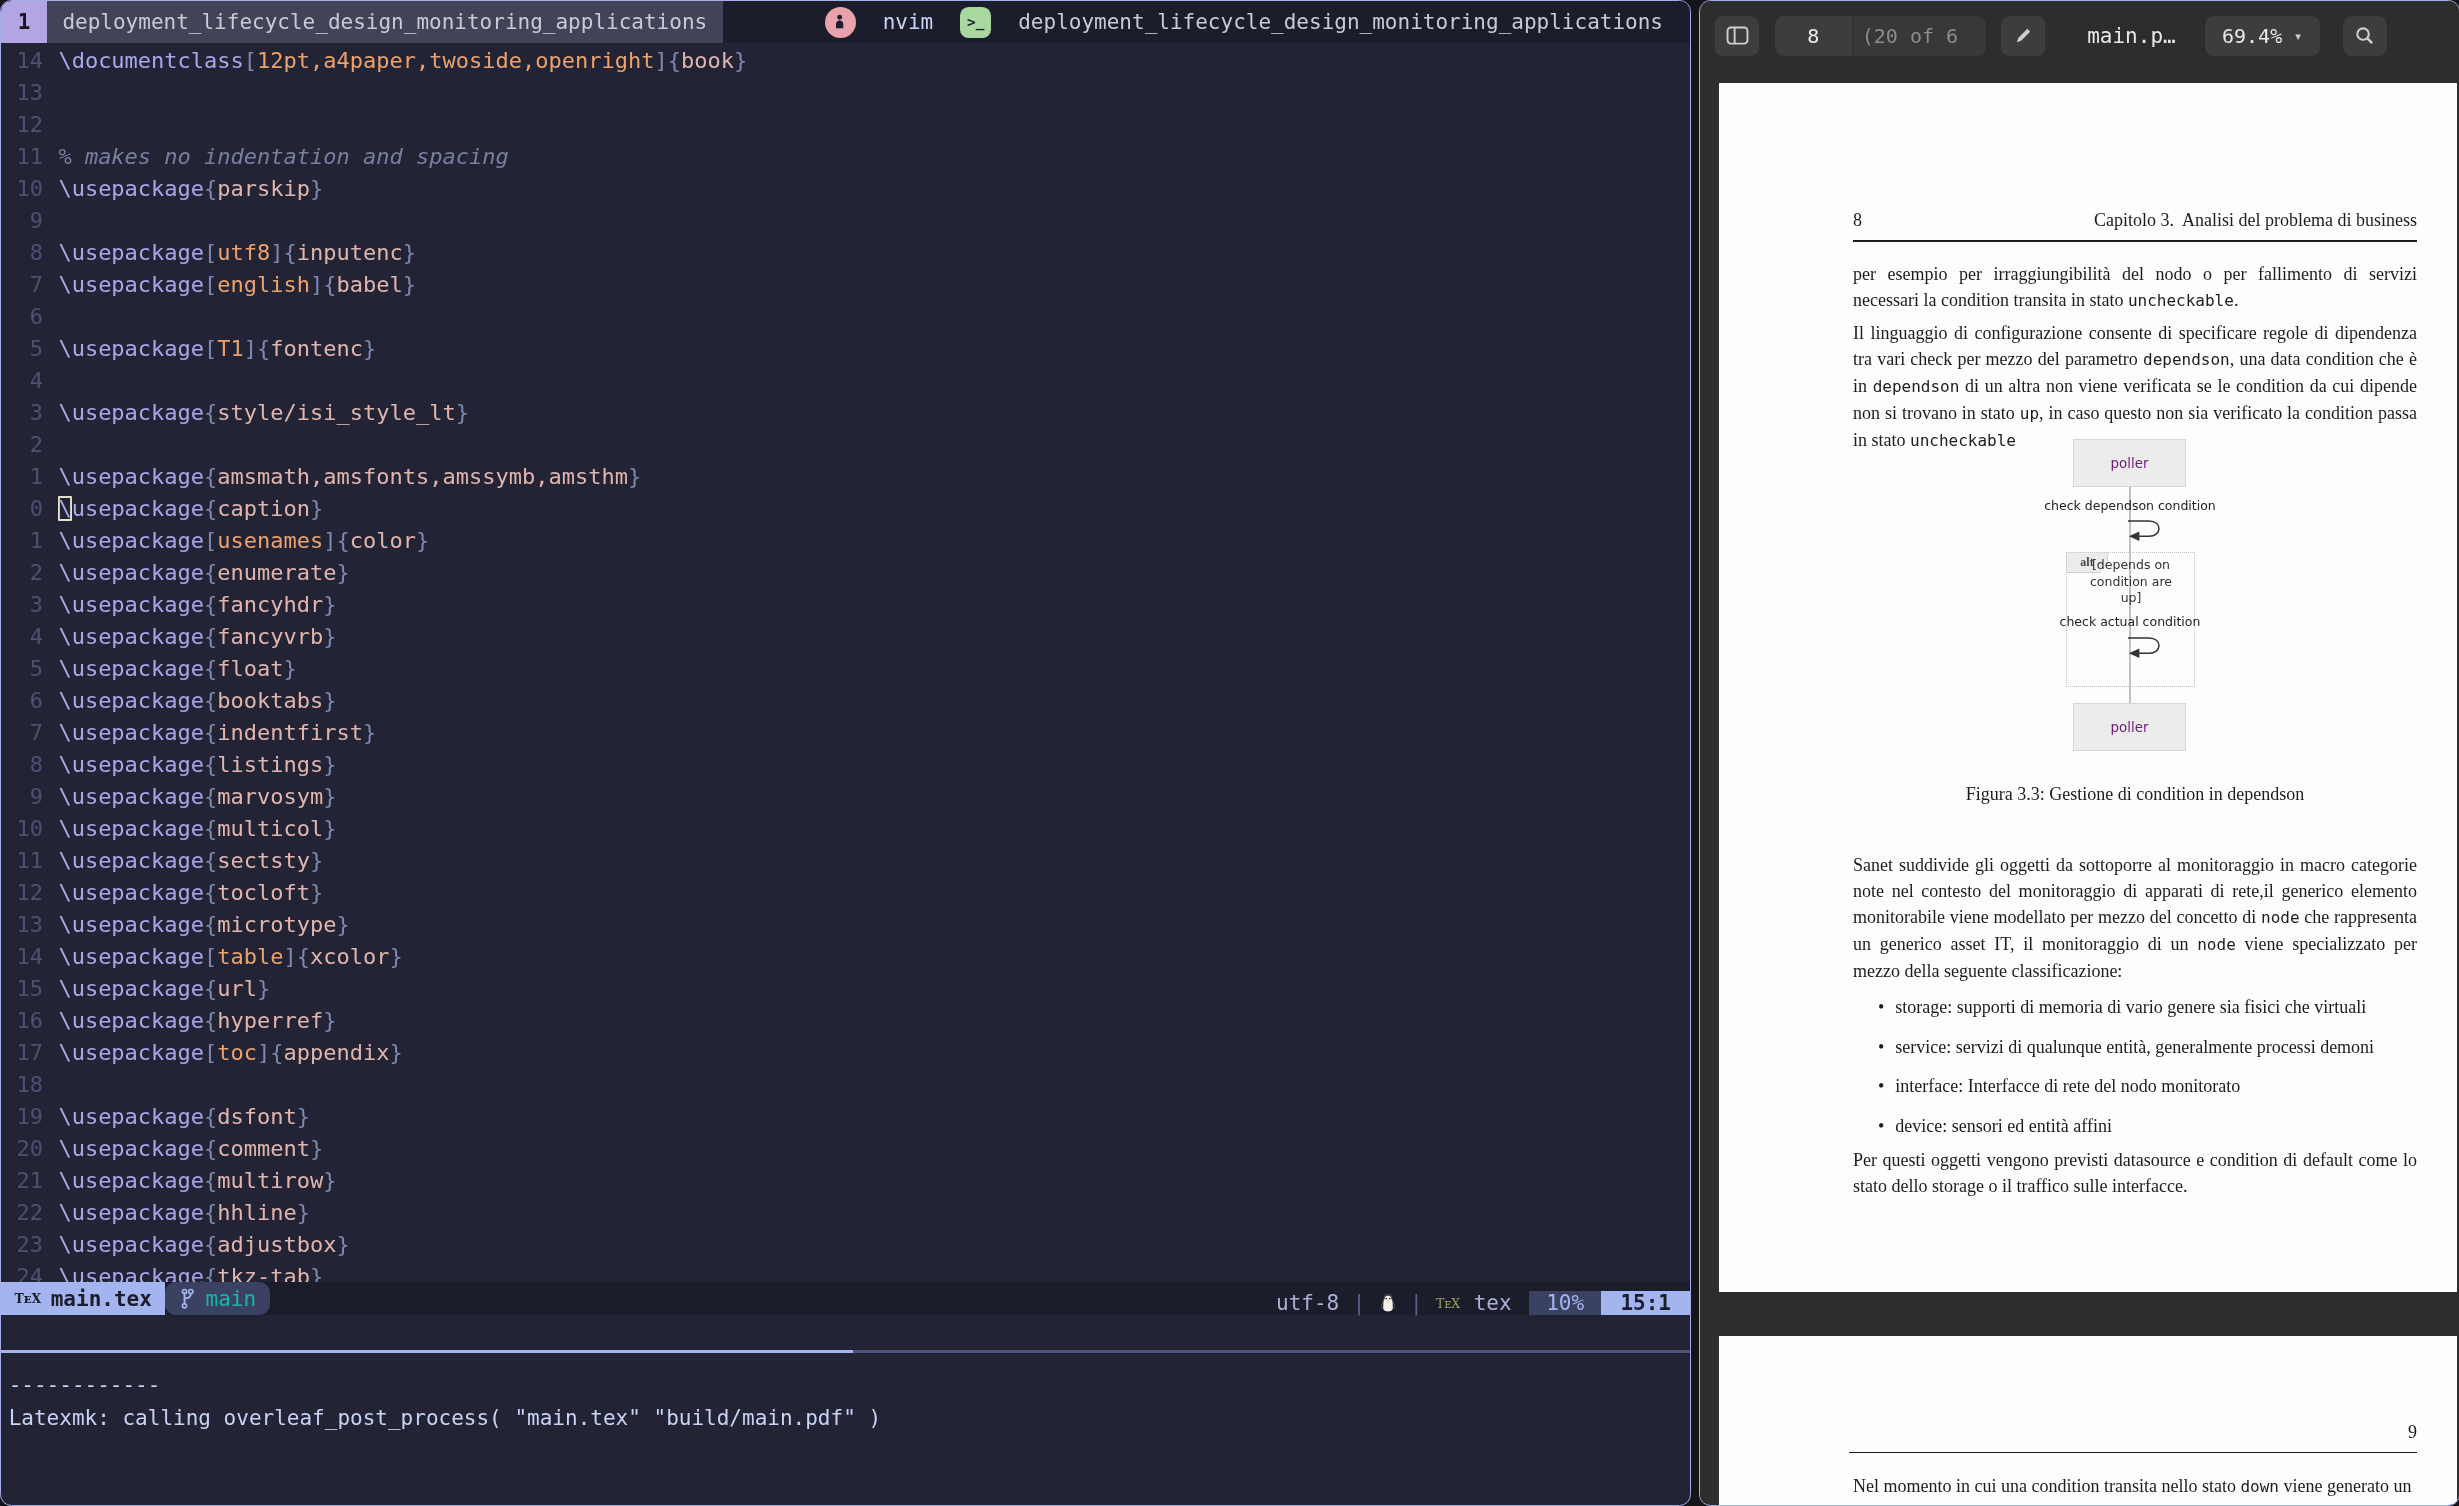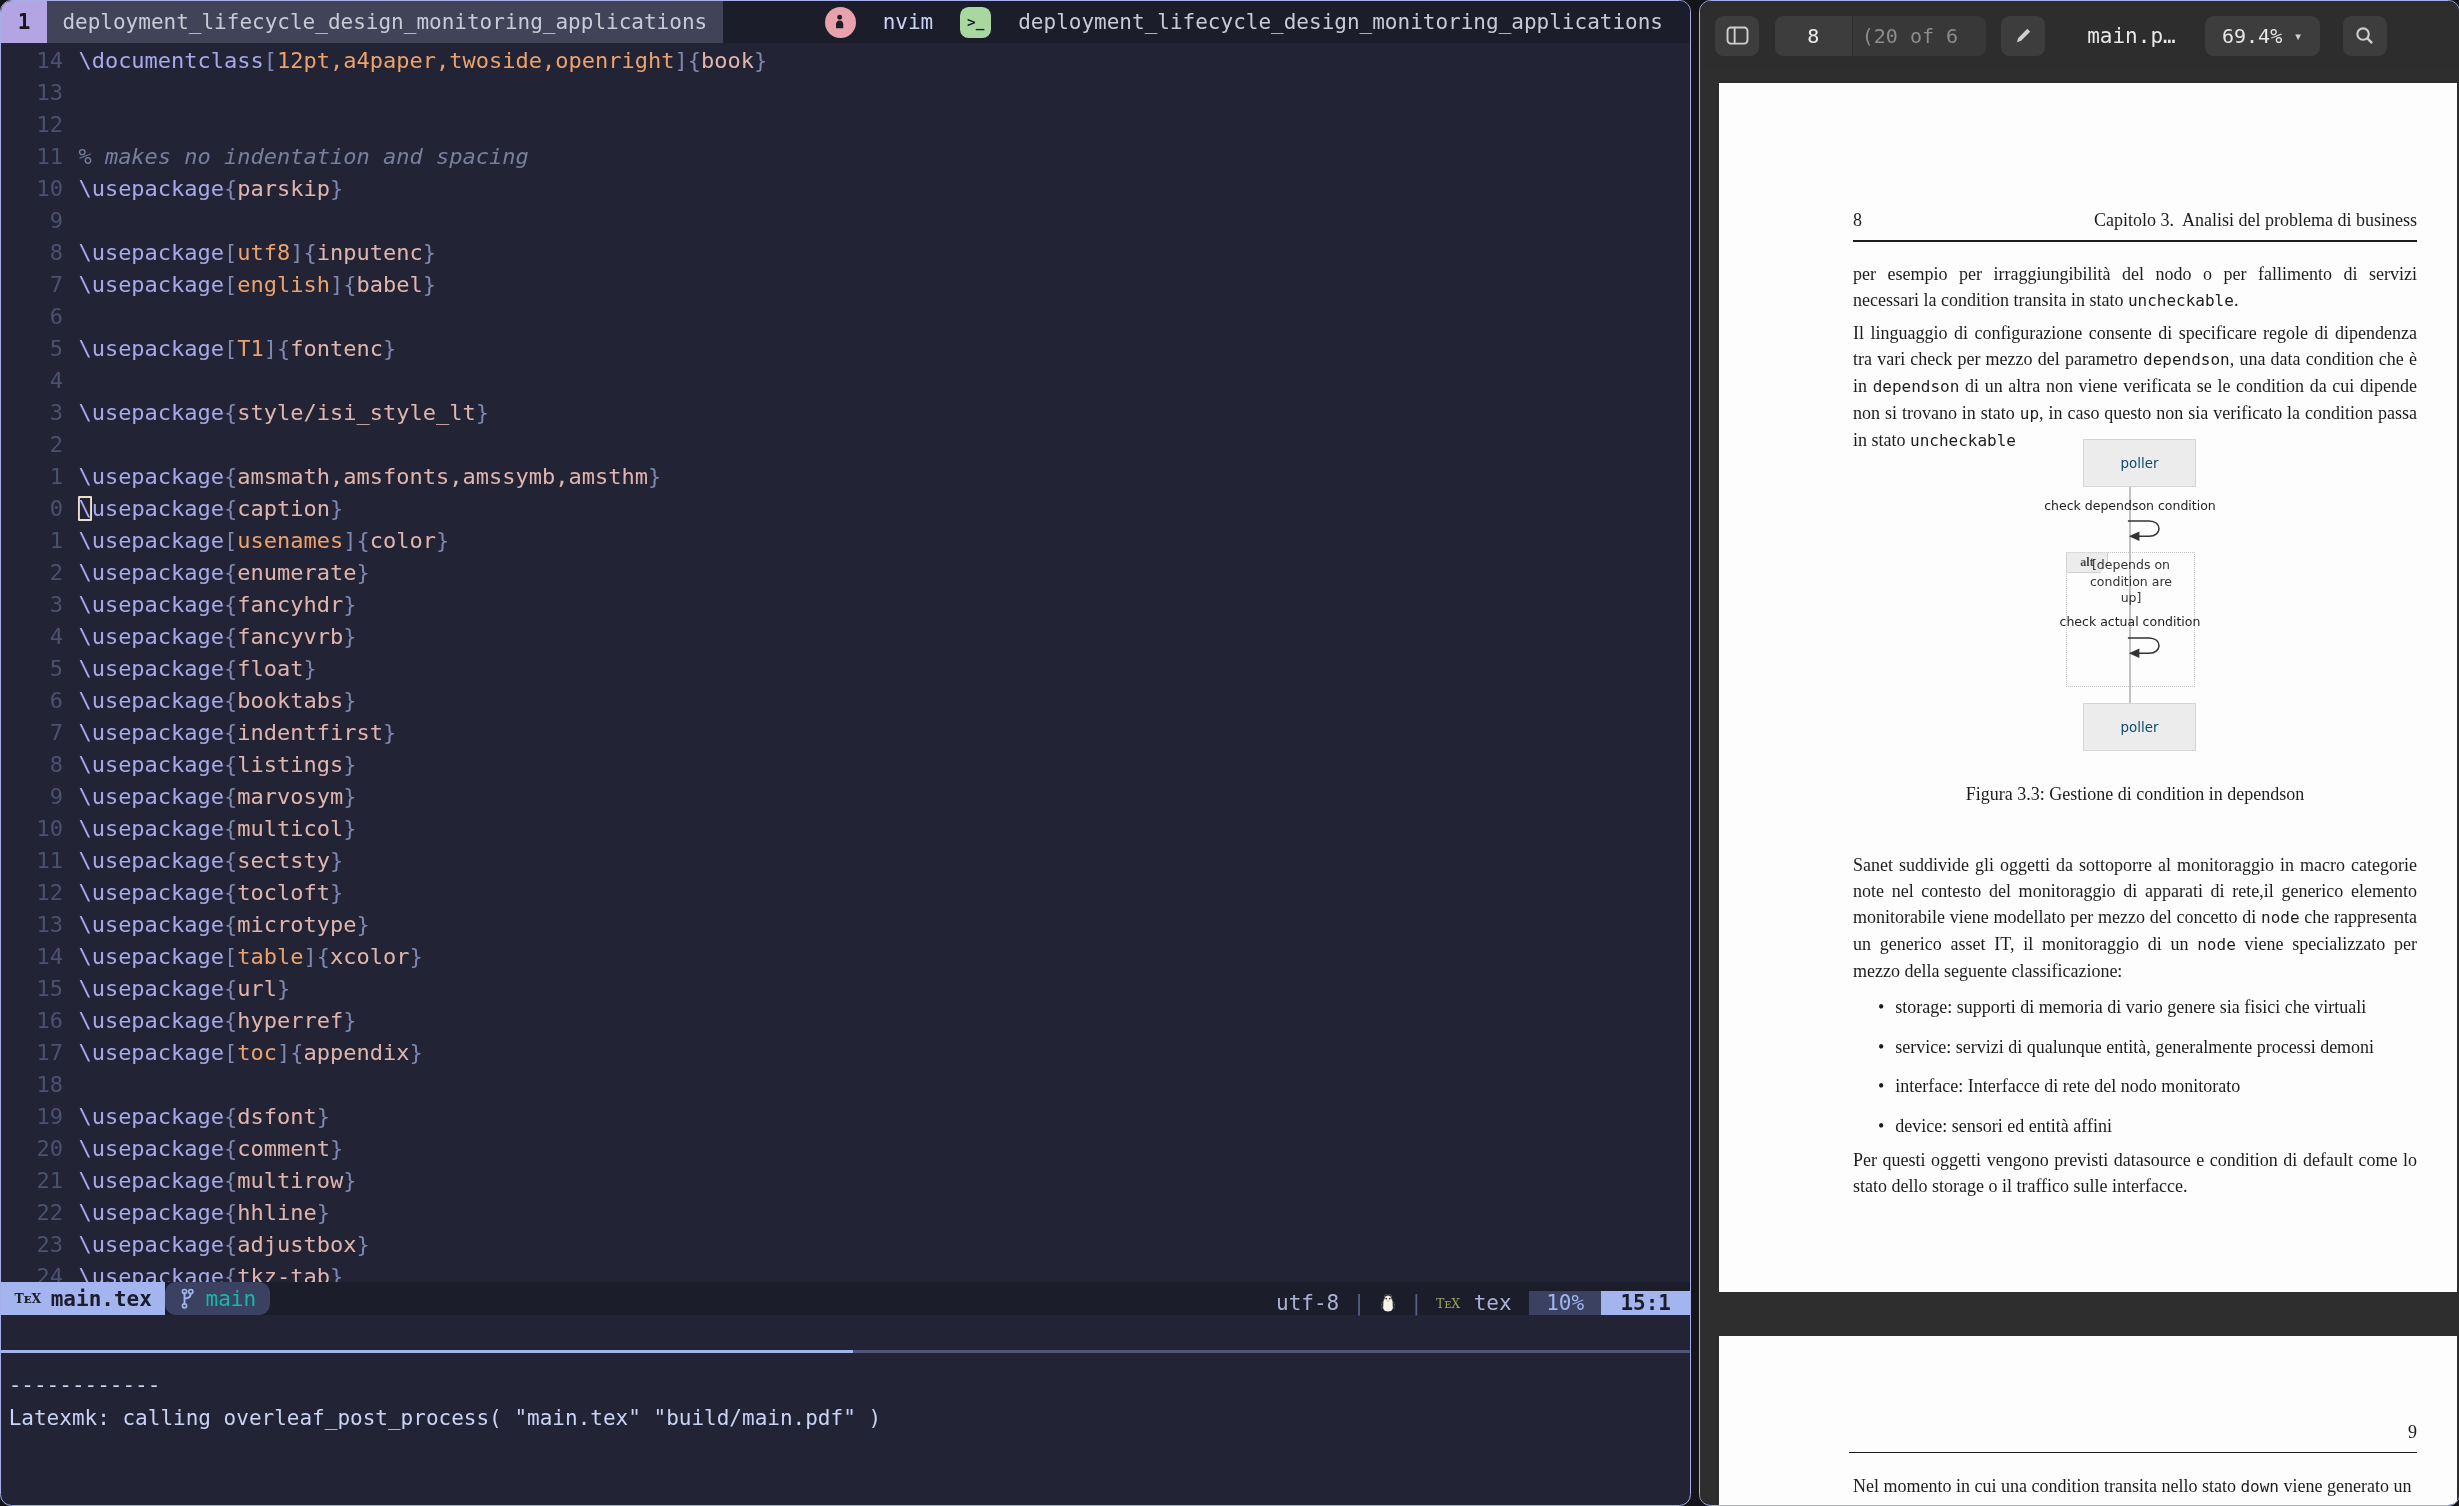--- a/index.html
+++ b/index.html
@@ -21,21 +21,21 @@
   .tmux-right { display:flex; align-items:center; gap:27px; padding-right:27px; }
   .badge { width:31px; height:31px; border-radius:50%; display:flex; align-items:center;
     justify-content:center; }
   .badge.pink { background:#e8a2ac; }
   .badge.green { background:#a8d8a0; border-radius:8.6px; font-size:14.4px; font-weight:bold; color:#1b1d2b; }
   .tmux-pane-label { color:#c8d3f5; }
   .tmux-session { color:#c8cad6; }
 
   
   #code-lines { position:absolute; left:0; top:44px; width:100%; font-size:22px; }
-  .crow { height:32px; display:flex; white-space:pre; line-height:32px;margin-left:20px; }
+  .crow { height:32px; display:flex; white-space:pre; line-height:32px; }
   .gut { width:42px; text-align:right; padding-right:0; color:#4b5271; flex:0 0 42px; }
   .ctext { padding-left:15.4px; color:#c8d3f5; }
   .c { color:#a8a8ea; }       
   .p { color:#7e88b0; }       
   .a { color:#eda26b; }       
   .s { color:#e0b5ad; }       
   .k { color:#787f9e; font-style:italic; } 
   .cur { box-shadow:inset 0 0 0 1.9px #e8dfcc; border-radius:1px; }
 
   
@@ -86,23 +86,23 @@
   .serif { font-family:"Liberation Serif", serif; color:#1c1c1c; }
   .m { font-family:"DejaVu Sans Mono", monospace; font-size:16px; }
   .pg-header { position:absolute; left:134px; right:40px; top:127px; display:flex;
     justify-content:space-between; font-size:18px; white-space:pre; }
   .pg-rule { position:absolute; left:134px; right:40px; height:1.4px; background:#1c1c1c; }
   .para { position:absolute; left:134px; right:40px; font-size:18px; line-height:26px;
     text-align:justify; }
   .caption { position:absolute; left:134px; right:40px; text-align:center; font-size:18px; }
 
   
-  .dg-box { position:absolute; left:364px; width:113px; height:48px; background:#ececec;
+  .dg-box { position:absolute; left:354px; width:113px; height:48px; background:#ececec;
     border:1px solid #d6d6d6; display:flex; align-items:center; justify-content:center;
-    font-family:"DejaVu Sans", sans-serif; font-size:13.4px; color:#0c4a6e; }
+    font-family:"DejaVu Sans", sans-serif; font-size:13.4px; color:#701a75; }
   #lifeline { position:absolute; left:410px; top:404px; width:1.9px; height:217px; background:#c2c2c2; }
   .dg-msg { position:absolute; left:315px; width:192px; text-align:center;
     font-family:"DejaVu Sans", sans-serif; font-size:12.5px; color:#222; }
   .dg-loop { position:absolute; left:407px; }
   #alt-box { position:absolute; left:347px; top:469px; width:129px; height:135px;
     border:1.4px dotted #c2c2c2; }
   #alt-tab { position:absolute; left:347px; top:469px; width:42px; height:21px; background:#ececec;
     border:1px solid #d0d0d0; font-family:Liberation Serif, serif; font-size:12px; font-weight:bold;
     color:#444; display:flex; align-items:center; justify-content:center;
     clip-path:polygon(0 0,100% 0,100% 55%,80% 100%,0 100%); }

